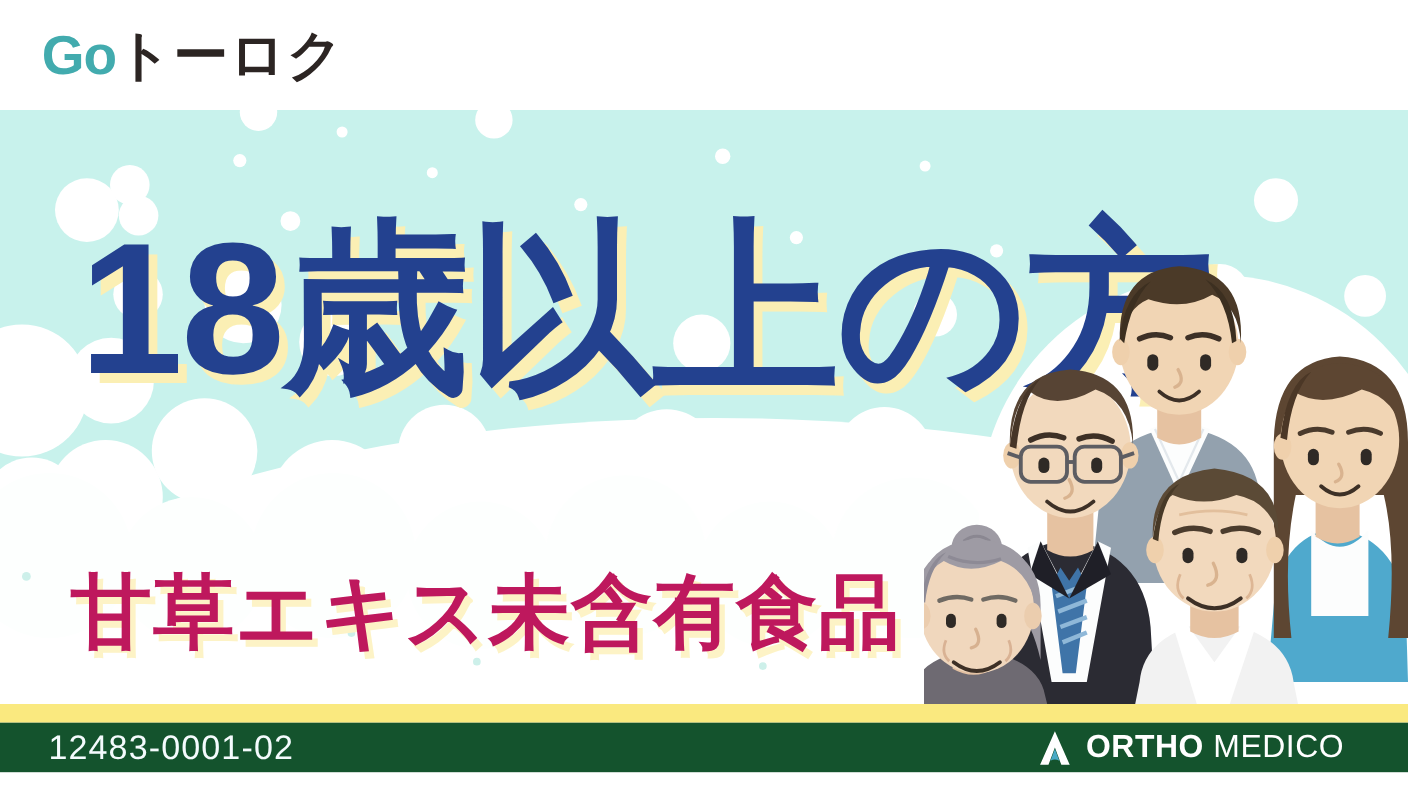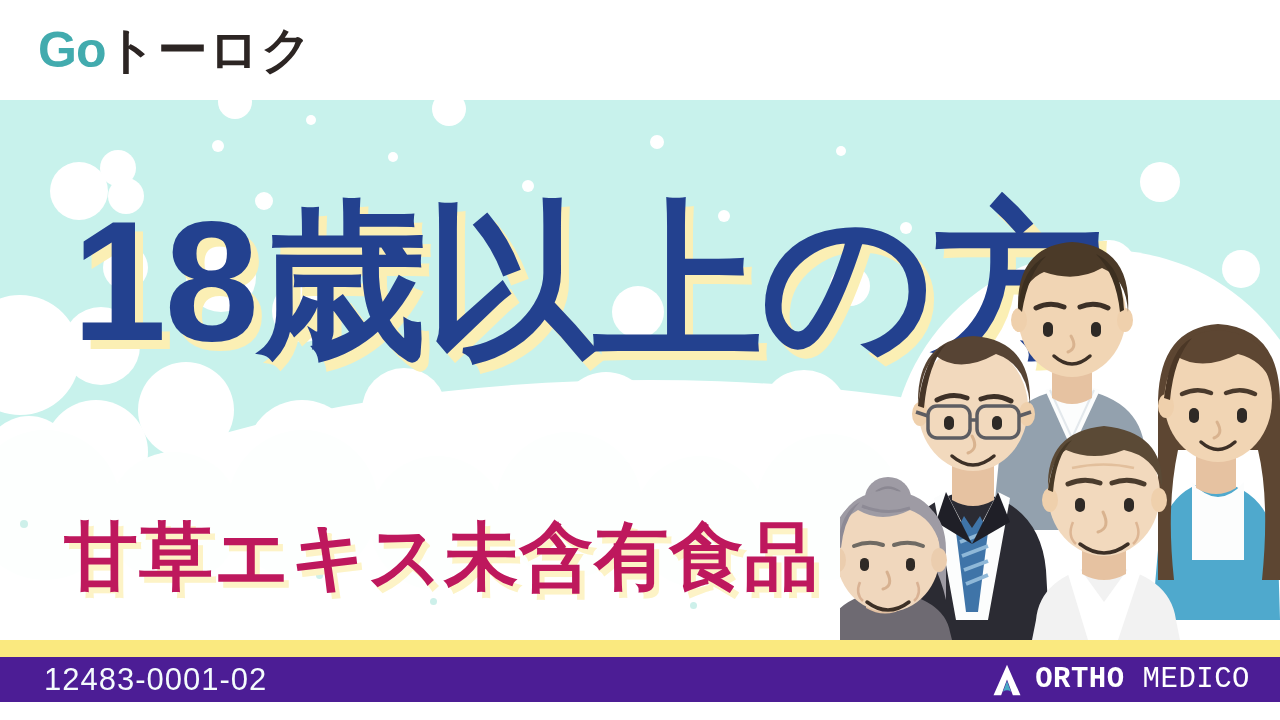--- a/index.html
+++ b/index.html
@@ -84,29 +84,29 @@
   }
   .people svg{display:block;width:440px;height:490px;}
 
   
   .yellow-bar{
     position:absolute;left:0;top:640px;width:1280px;height:17px;
     background:#fae97f;z-index:45;
   }
   .footer{
     position:absolute;left:0;top:657px;width:1280px;height:45px;
-    background:#4c1d95;z-index:45;
+    background:#14532d;z-index:45;
     display:flex;align-items:center;justify-content:space-between;
   }
   .doc-id{
     padding-left:44px;
     color:#f4fbfd;font-size:31px;letter-spacing:1px;line-height:1;
   }
   .logo{
-    display:flex;align-items:center;padding-right:30px;gap:10px;font-family:Liberation Mono, monospace;
+    display:flex;align-items:center;padding-right:58px;gap:10px;
   }
   .logo-mark{width:36px;height:36px;display:block;}
   .logo-word{color:#ffffff;font-size:29px;line-height:1;letter-spacing:.5px;}
   .logo-word .b{font-weight:bold;}
   .logo-word .l{font-weight:normal;}
 </style>
 </head>
 <body>
 
 <div id="slide">

